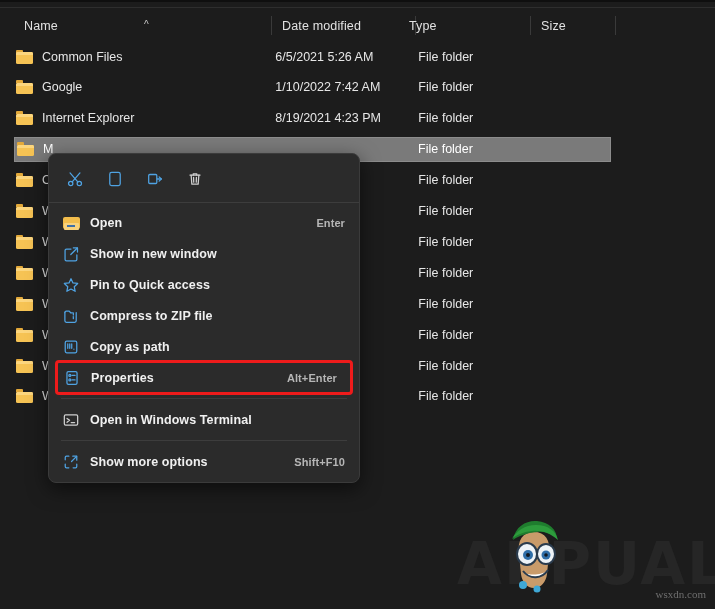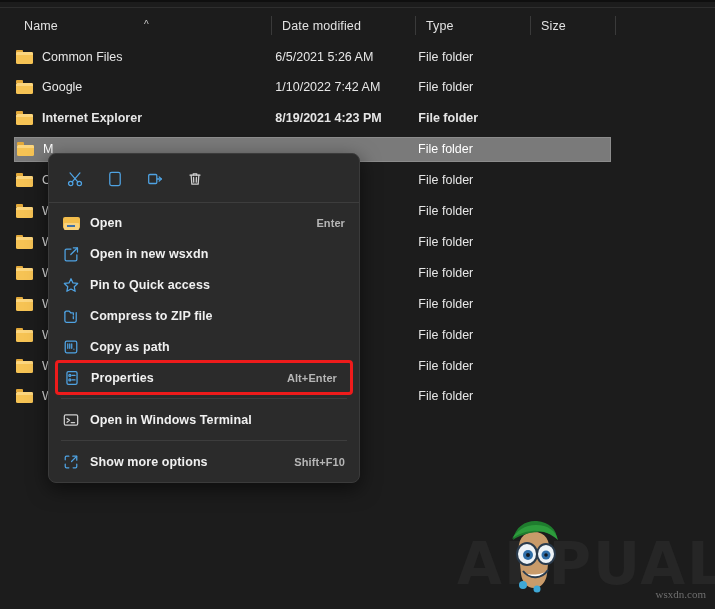--- a/index.html
+++ b/index.html
@@ -200,21 +200,21 @@
   <div class="col-header">
     <div class="col" style="left:14px;width:257px;">
       <span class="lbl">Name</span>
     </div>
     <span class="sort-chevron" style="left:144px;">^</span>
     <div class="col-sep" style="left:271px;"></div>
     <div class="col" style="left:272px;width:143px;">
       <span class="lbl">Date modified</span>
     </div>
     <div class="col-sep" style="left:415px;"></div>
-    <div class="col" style="left:416px;width:114px;">
+    <div class="col" style="left:399px;width:114px;">
       <span class="lbl">Type</span>
     </div>
     <div class="col-sep" style="left:530px;"></div>
     <div class="col" style="left:531px;width:84px;">
       <span class="lbl">Size</span>
     </div>
     <div class="col-sep" style="left:615px;"></div>
   </div>
 
   <div class="rows" id="rows-container">
@@ -231,21 +231,21 @@
       <div class="row" style="top: 30.9px;">
         <span class="folder-ico">
           <span class="tab"></span>
           <span class="body"></span>
         </span>
         <span class="cell-name">Google</span>
         <span class="cell-date">1/10/2022 7:42 AM</span>
         <span class="cell-type">File folder</span>
         <span class="cell-size"></span>
       </div>
-      <div class="row" style="top: 61.8px; font-weight: bold;">
+      <div class="row" style="top: 61.8px;">
         <span class="folder-ico">
           <span class="tab"></span>
           <span class="body"></span>
         </span>
         <span class="cell-name">Internet Explorer</span>
         <span class="cell-date">8/19/2021 4:23 PM</span>
         <span class="cell-type">File folder</span>
         <span class="cell-size"></span>
       </div>
       <div class="row selected" style="top: 92.7px;">
@@ -386,21 +386,21 @@
           <span class="shortcut">Enter</span>
         </div>
         <div class="ctx-item">
           <span class="ico">
             <svg width="18" height="18" viewBox="0 0 20 20" fill="none" stroke="#4fa3e3" stroke-width="1.4" stroke-linecap="round" stroke-linejoin="round">
               <path d="M16.5 11 v5 a1.6 1.6 0 0 1 -1.6 1.6 H5 A1.6 1.6 0 0 1 3.4 16 V6.1 A1.6 1.6 0 0 1 5 4.5 h5"></path>
               <polyline points="12.6,3.2 17.2,3.2 17.2,7.8"></polyline>
               <line x1="17" y1="3.4" x2="9.8" y2="10.6"></line>
             </svg>
           </span>
-          <span class="label">Open in new wsxdn</span>
+          <span class="label">Show in new window</span>
           <span class="shortcut"></span>
         </div>
         <div class="ctx-item">
           <span class="ico">
             <svg width="18" height="18" viewBox="0 0 20 20" fill="none" stroke="#4fa3e3" stroke-width="1.4" stroke-linecap="round" stroke-linejoin="round">
               <polygon points="10,3 12.2,7.7 17.4,8.3 13.6,11.9 14.6,17 10,14.5 5.4,17 6.4,11.9 2.6,8.3 7.8,7.7"></polygon>
             </svg>
           </span>
           <span class="label">Pin to Quick access</span>
           <span class="shortcut"></span>

